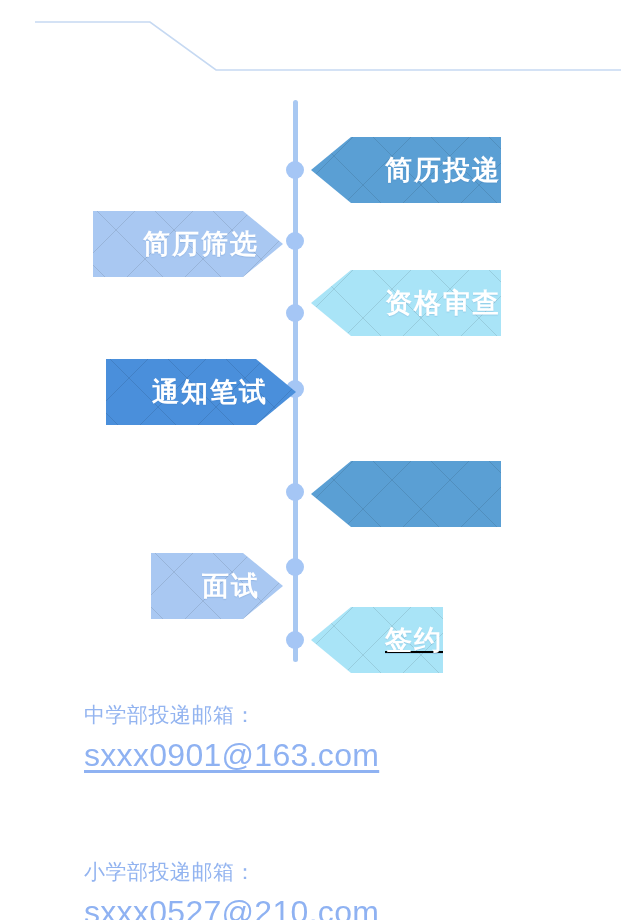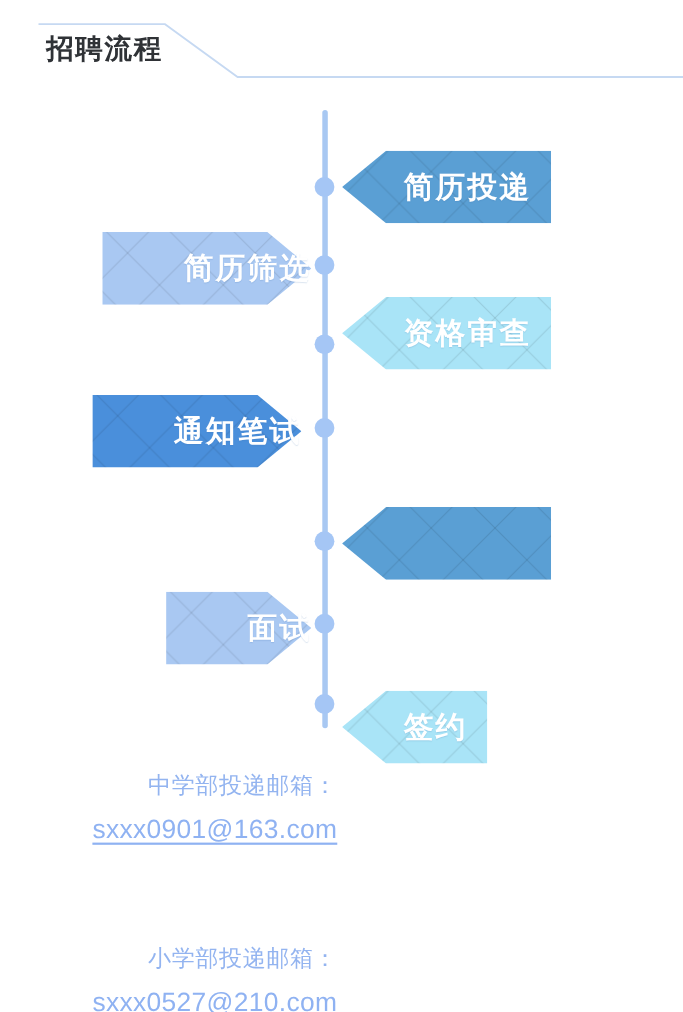--- a/index.html
+++ b/index.html
@@ -82,59 +82,57 @@
     z-index: 2;
     color: #ffffff;
     font-size: 27px;
     font-weight: bold;
     letter-spacing: 2px;
     line-height: 66px;
     white-space: nowrap;
     text-shadow: 0 1px 1px rgba(60,110,170,0.18);
   }
   
-  .banner.right { justify-content: flex-start; padding-left: 58px; }
-  
-  .banner.left  { justify-content: flex-end; padding-left: 28px; }
+  .banner.right { justify-content: flex-end; padding-left: 58px; }
+  
+  .banner.left  { justify-content: center; padding-left: 28px; }
 
   
   .contact {
     position: absolute;
     left: 84px;
-    text-align: right;
   }
   .contact-label {
     font-size: 21px;
     color: #93b4f0;
     letter-spacing: 0.5px;
     line-height: 30px;
     white-space: nowrap;
   }
   .contact-email {
-    font-size: 24px;
+    font-size: 32px;
     color: #8fb2f2;
     letter-spacing: 0.3px;
     line-height: 34px;
     text-decoration: underline;
     text-underline-offset: 4px;
     white-space: nowrap;
     display: inline-block;
     margin-top: 8px;
   }
 </style>
 </head>
 <body>
 
 <div id="page">
 
   <div class="header">
     <svg class="header-rule" viewBox="0 0 621 90" preserveAspectRatio="none">
       <polyline points="35,22 150,22 216,70 621,70" fill="none" stroke="#c6d9f2" stroke-width="1.6"></polyline>
     </svg>
-    <div class="header-title">招聘流程</div>
   </div>
 
   <div class="timeline-line"></div>
   <div id="timeline-dots">
       <div class="timeline-dot" style="top: 161px; background: rgb(165, 198, 245);"></div>
       <div class="timeline-dot" style="top: 232px; background: rgb(165, 198, 245);"></div>
       <div class="timeline-dot" style="top: 304px; background: rgb(165, 198, 245);"></div>
       <div class="timeline-dot" style="top: 380px; background: rgb(165, 198, 245);"></div>
       <div class="timeline-dot" style="top: 483px; background: rgb(165, 198, 245);"></div>
       <div class="timeline-dot" style="top: 558px; background: rgb(165, 198, 245);"></div>
@@ -174,21 +172,21 @@
             <pattern id="hatch3" patternUnits="userSpaceOnUse" width="58" height="58" patternTransform="translate(-6,-10)">
               <path d="M-14,14 L14,-14 M0,58 L58,0 M44,72 L72,44" stroke="rgba(0,0,0,0.10)" stroke-width="1" fill="none"></path>
               <path d="M-14,44 L14,72 M0,0 L58,58 M44,-14 L72,14" stroke="rgba(0,0,0,0.10)" stroke-width="1" fill="none"></path>
             </pattern>
           </defs>
           <path d="M40,0 L190,0 L190,66 L40,66 L0,33 Z" fill="#a9e4f7"></path>
           <path d="M40,0 L190,0 L190,66 L40,66 L0,33 Z" fill="url(#hatch3)"></path>
         </svg>
         <span class="banner-label">资格审查</span>
       </div>
-      <div class="banner left" style="width: 190px; top: 359px; left: 84px; padding-left: 18px;">
+      <div class="banner left" style="width: 190px; top: 359px; left: 106px; padding-left: 18px;">
         <svg class="banner-shape" viewBox="0 0 190 66" preserveAspectRatio="none">
           <defs>
             <pattern id="hatch4" patternUnits="userSpaceOnUse" width="58" height="58" patternTransform="translate(-6,-10)">
               <path d="M-14,14 L14,-14 M0,58 L58,0 M44,72 L72,44" stroke="rgba(0,0,0,0.10)" stroke-width="1" fill="none"></path>
               <path d="M-14,44 L14,72 M0,0 L58,58 M44,-14 L72,14" stroke="rgba(0,0,0,0.10)" stroke-width="1" fill="none"></path>
             </pattern>
           </defs>
           <path d="M0,0 L150,0 L190,33 L150,66 L0,66 Z" fill="#4a8fdb"></path>
           <path d="M0,0 L150,0 L190,33 L150,66 L0,66 Z" fill="url(#hatch4)"></path>
         </svg>
@@ -199,34 +197,34 @@
           <defs>
             <pattern id="hatch5" patternUnits="userSpaceOnUse" width="58" height="58" patternTransform="translate(-6,-10)">
               <path d="M-14,14 L14,-14 M0,58 L58,0 M44,72 L72,44" stroke="rgba(0,0,0,0.10)" stroke-width="1" fill="none"></path>
               <path d="M-14,44 L14,72 M0,0 L58,58 M44,-14 L72,14" stroke="rgba(0,0,0,0.10)" stroke-width="1" fill="none"></path>
             </pattern>
           </defs>
           <path d="M40,0 L190,0 L190,66 L40,66 L0,33 Z" fill="#5a9fd4"></path>
           <path d="M40,0 L190,0 L190,66 L40,66 L0,33 Z" fill="url(#hatch5)"></path>
         </svg>
       </div>
-      <div class="banner left" style="width: 132px; top: 538px; left: 151px; ">
+      <div class="banner left" style="width: 132px; top: 553px; left: 151px; ">
         <svg class="banner-shape" viewBox="0 0 132 66" preserveAspectRatio="none">
           <defs>
             <pattern id="hatch6" patternUnits="userSpaceOnUse" width="58" height="58" patternTransform="translate(-6,-10)">
               <path d="M-14,14 L14,-14 M0,58 L58,0 M44,72 L72,44" stroke="rgba(0,0,0,0.10)" stroke-width="1" fill="none"></path>
               <path d="M-14,44 L14,72 M0,0 L58,58 M44,-14 L72,14" stroke="rgba(0,0,0,0.10)" stroke-width="1" fill="none"></path>
             </pattern>
           </defs>
           <path d="M0,0 L92,0 L132,33 L92,66 L0,66 Z" fill="#a9c8f2"></path>
           <path d="M0,0 L92,0 L132,33 L92,66 L0,66 Z" fill="url(#hatch6)"></path>
         </svg>
         <span class="banner-label">面试</span>
       </div>
-      <div class="banner right" style="width: 132px; top: 628px; left: 311px; padding-left: 56px;">
+      <div class="banner right" style="width: 132px; top: 607px; left: 311px; padding-left: 56px; text-decoration: underline;">
         <svg class="banner-shape" viewBox="0 0 132 66" preserveAspectRatio="none">
           <defs>
             <pattern id="hatch7" patternUnits="userSpaceOnUse" width="58" height="58" patternTransform="translate(-6,-10)">
               <path d="M-14,14 L14,-14 M0,58 L58,0 M44,72 L72,44" stroke="rgba(0,0,0,0.10)" stroke-width="1" fill="none"></path>
               <path d="M-14,44 L14,72 M0,0 L58,58 M44,-14 L72,14" stroke="rgba(0,0,0,0.10)" stroke-width="1" fill="none"></path>
             </pattern>
           </defs>
           <path d="M40,0 L132,0 L132,66 L40,66 L0,33 Z" fill="#a9e4f7"></path>
           <path d="M40,0 L132,0 L132,66 L40,66 L0,33 Z" fill="url(#hatch7)"></path>
         </svg>

